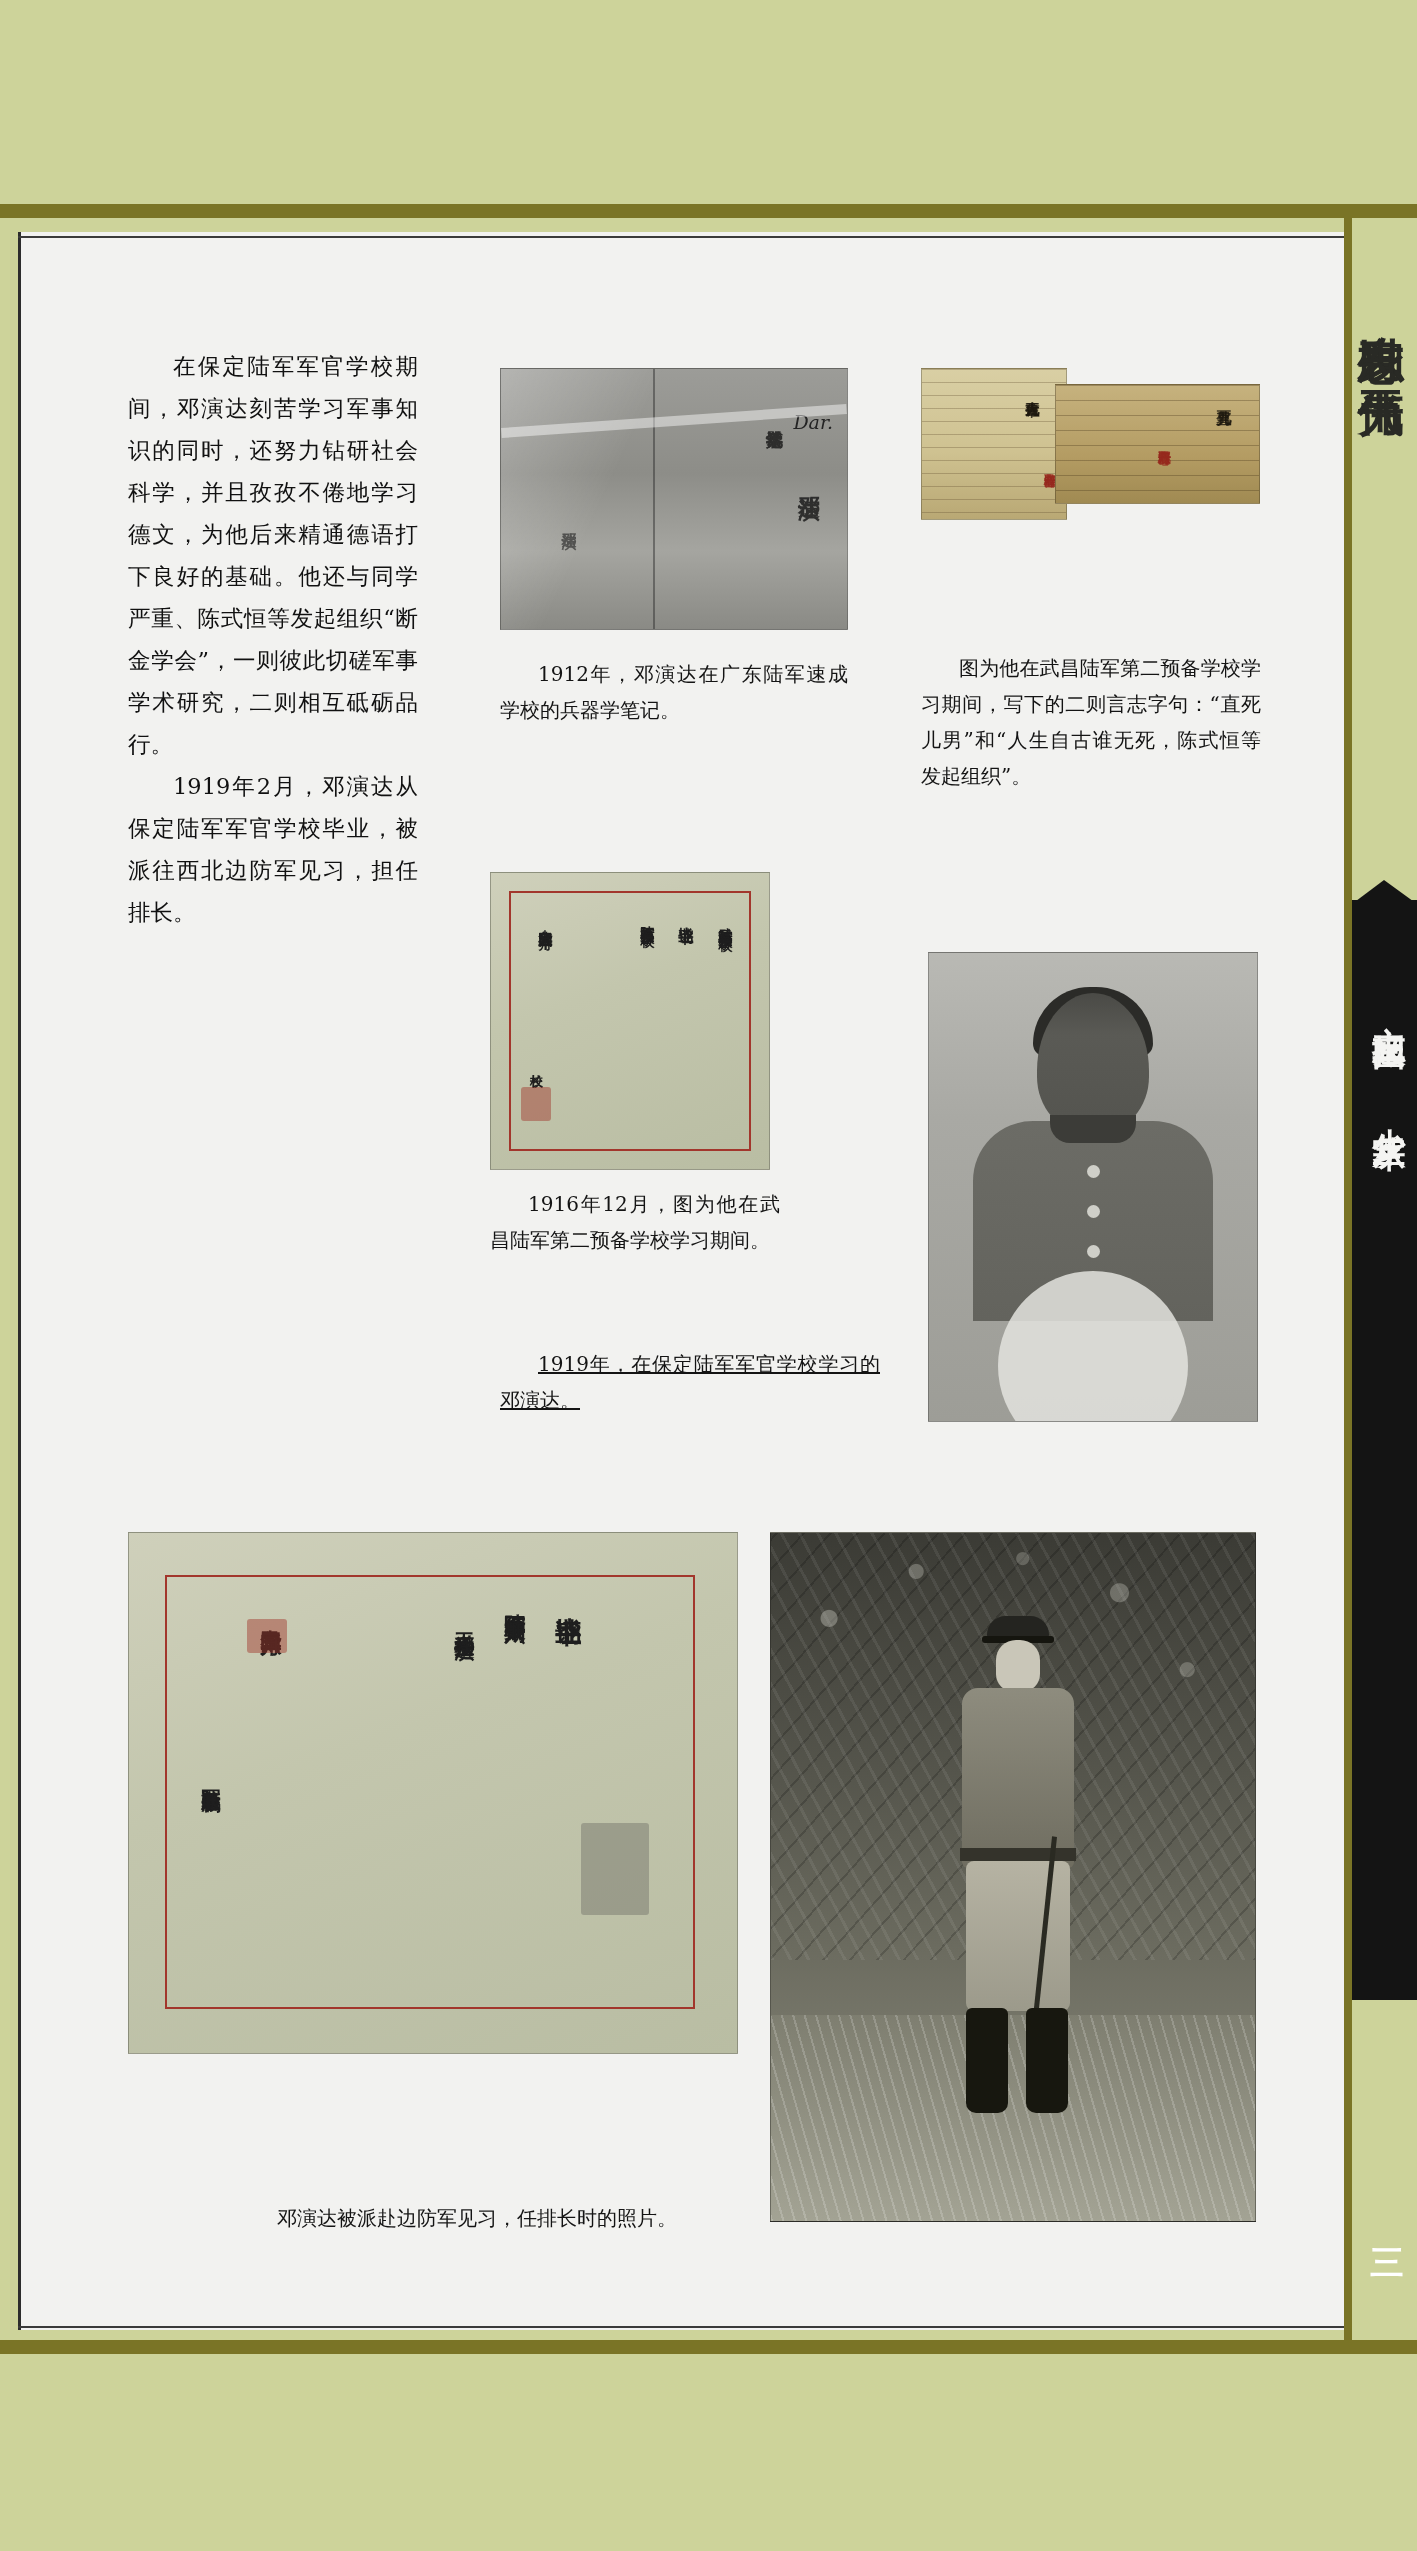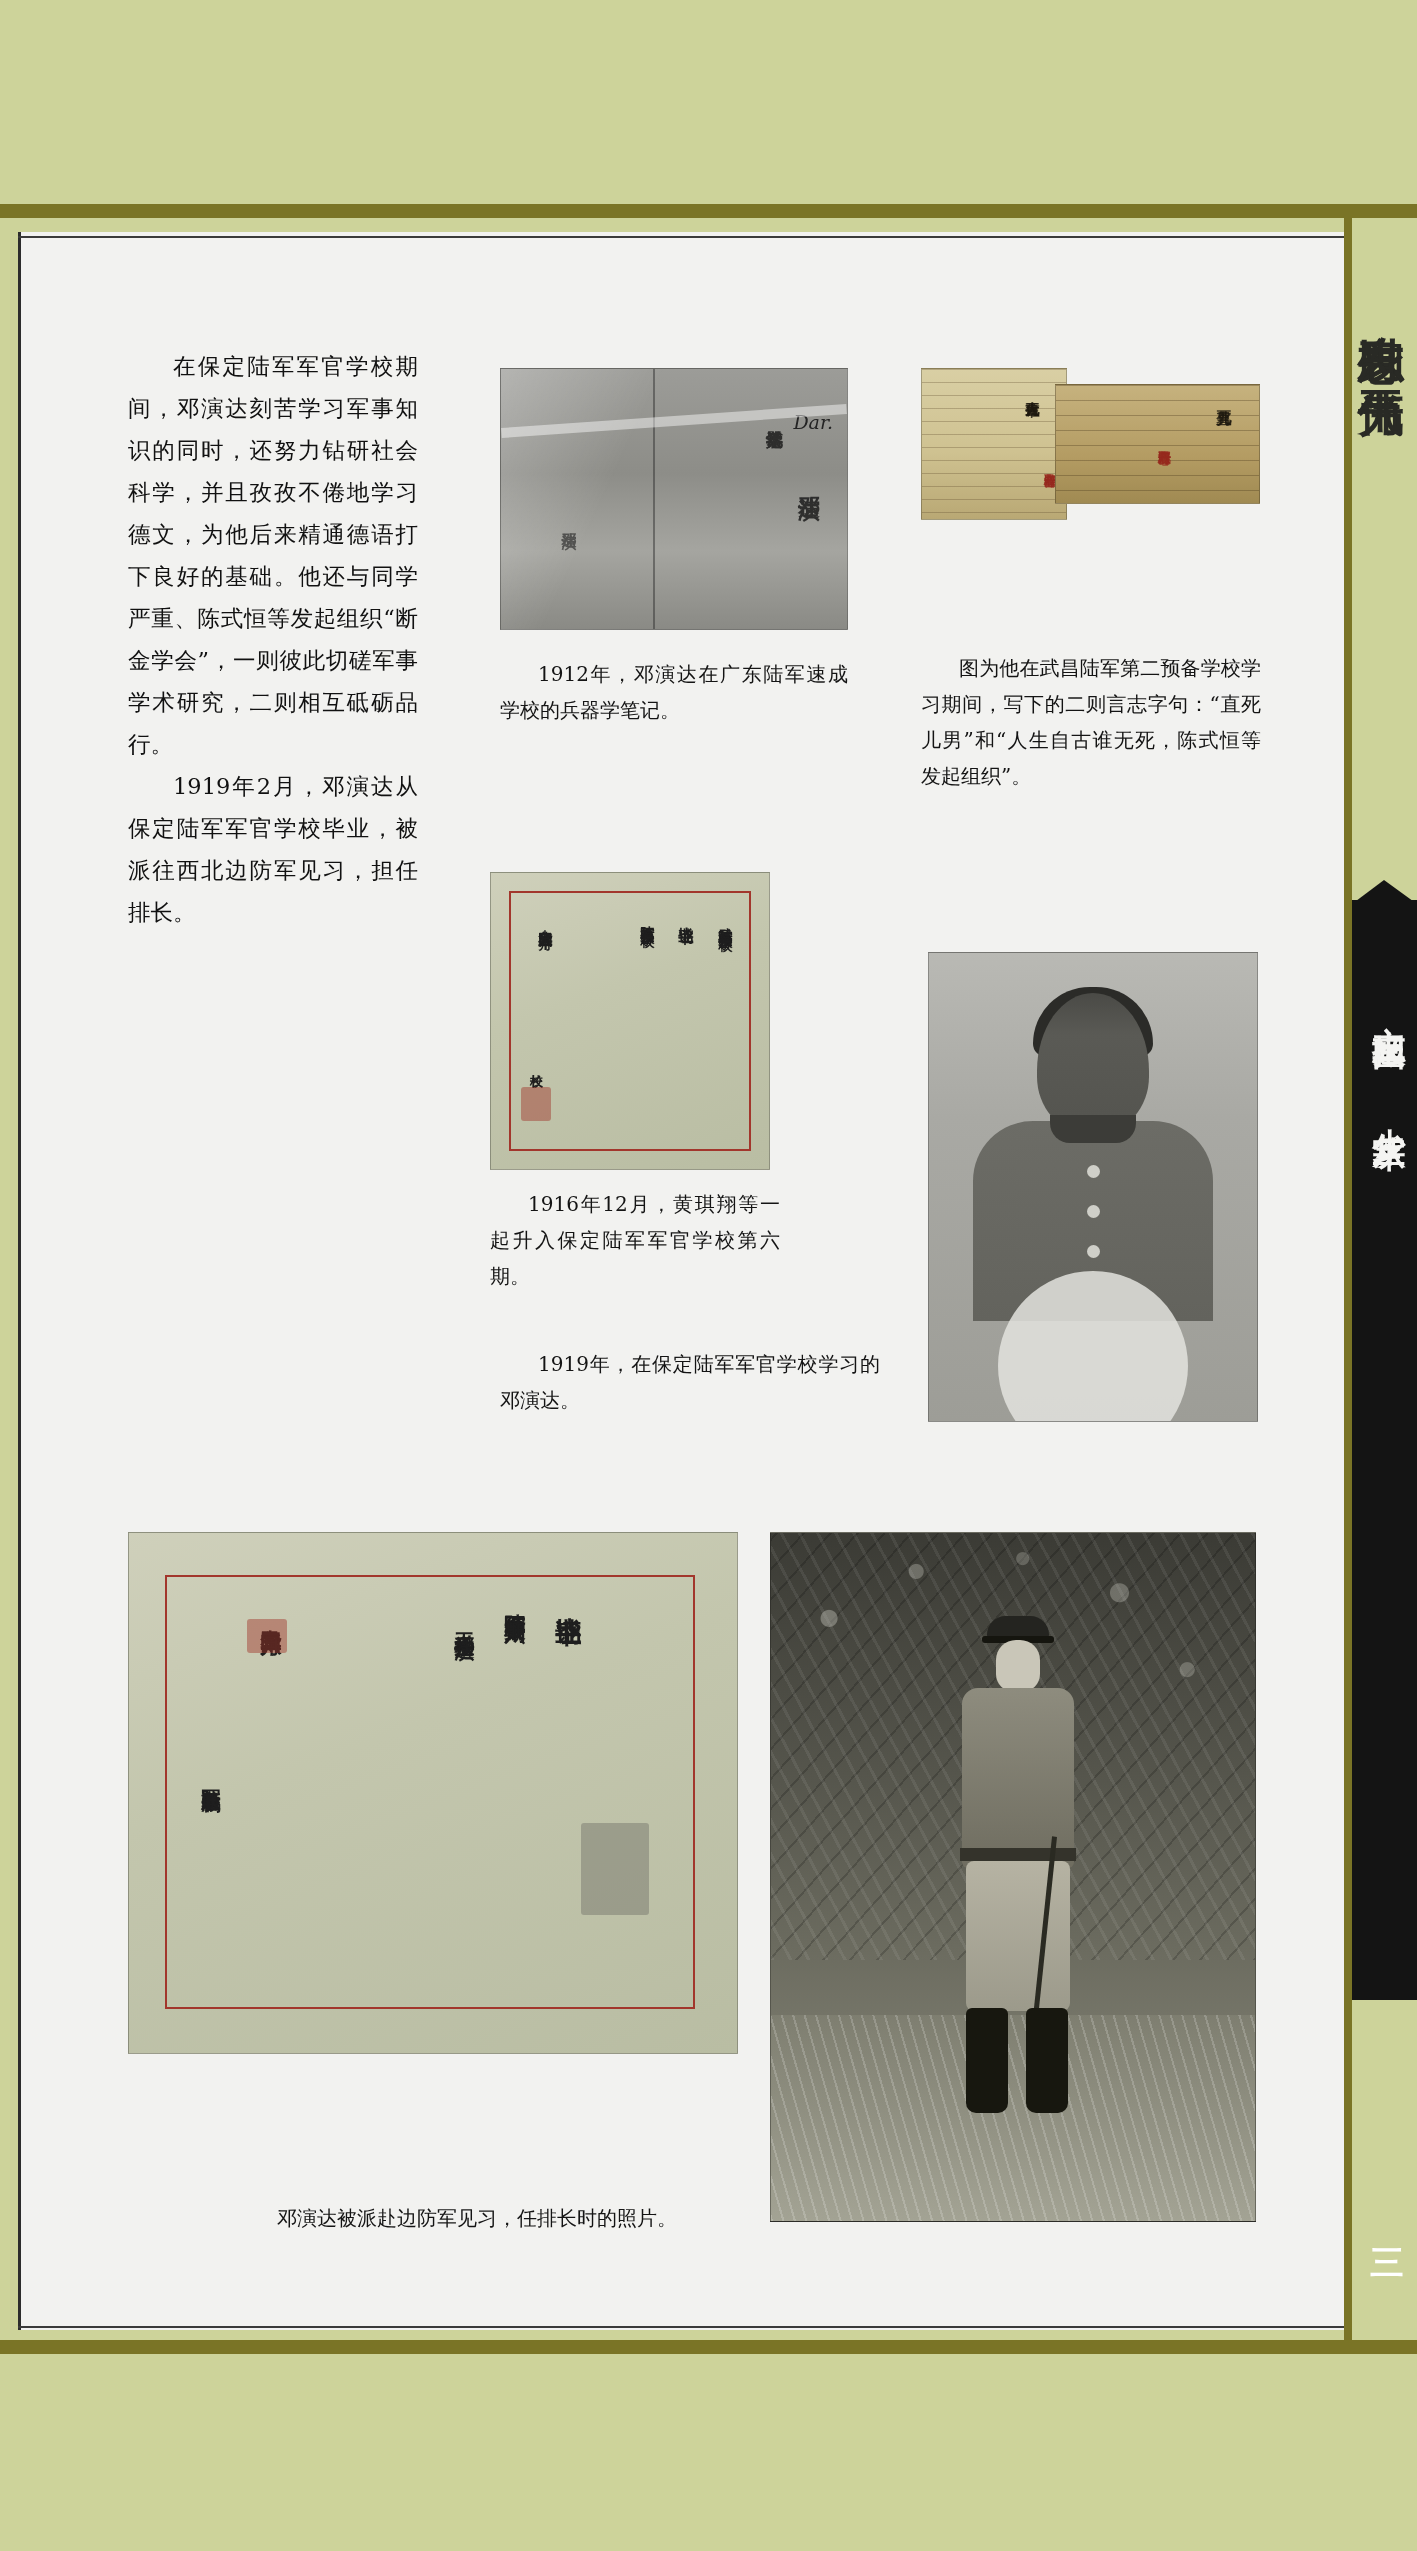--- a/index.html
+++ b/index.html
@@ -474,35 +474,35 @@
     <div class="frame ph-cert fig-border-dark">
       <div class="redbox" style="left:18px; top:18px; right:18px; bottom:18px;"></div>
       <span class="col" style="right:34px; top:44px; font-size:14px;">武昌陆军第二预备学校</span>
       <span class="col" style="right:74px; top:42px; font-size:15px;">毕业证书</span>
       <span class="col" style="right:112px; top:42px; font-size:14px;">陆军第二预备学校</span>
       <span class="col" style="left:46px; top:46px; font-size:14px;">中华民国五年十二月</span>
       <span class="col" style="left:36px; top:190px; font-size:13px;">校长</span>
       <div class="seal" style="left:30px; top:214px; width:30px; height:34px;"></div>
     </div>
   </div>
-  <div class="cap indent" style="left:490px; top:1186px; width:290px;">1916年12月，黄琪翔等一起升入保定陆军军官学校第六期。</div>
+  <div class="cap indent" style="left:490px; top:1186px; width:290px;">1916年12月，图为他在武昌陆军第二预备学校学习期间。</div>
 
   <div class="fig" style="left:928px; top:952px; width:330px; height:470px;">
     <div class="frame ph-portrait fig-border-dark">
       <div class="p-hair"></div>
       <div class="p-head"></div>
       <div class="p-body"></div>
       <div class="p-collar"></div>
       <div class="p-btn" style="left:50%; margin-left:-6px; top:212px;"></div>
       <div class="p-btn" style="left:50%; margin-left:-6px; top:252px;"></div>
       <div class="p-btn" style="left:50%; margin-left:-6px; top:292px;"></div>
       <div class="p-disc"></div>
     </div>
   </div>
-  <div class="cap indent" style="left:500px; top:1346px; width:380px;">1919年，在保定陆军军官学校学习的邓演达。</div>
+  <div class="cap indent" style="left:500px; top:1346px; width:380px;text-decoration:underline;">1919年，在保定陆军军官学校学习的邓演达。</div>
 
   <div class="fig" style="left:128px; top:1532px; width:610px; height:522px;">
     <div class="frame ph-cert fig-border-dark">
       <div class="redbox" style="left:36px; top:42px; right:42px; bottom:44px;"></div>
       <span class="col" style="right:150px; top:64px; font-size:26px;">毕业证书</span>
       <span class="col" style="right:208px; top:64px; font-size:21px;">陆军军官学校第六期</span>
       <span class="col" style="right:258px; top:84px; font-size:20px;">工兵科学生邓演达</span>
       <span class="col" style="left:128px; top:80px; font-size:21px;">中华民国八年二月</span>
       <span class="col" style="left:70px; top:240px; font-size:19px;">陆军总长靳云鹏</span>
       <div class="seal" style="left:118px; top:86px; width:40px; height:34px;"></div>

